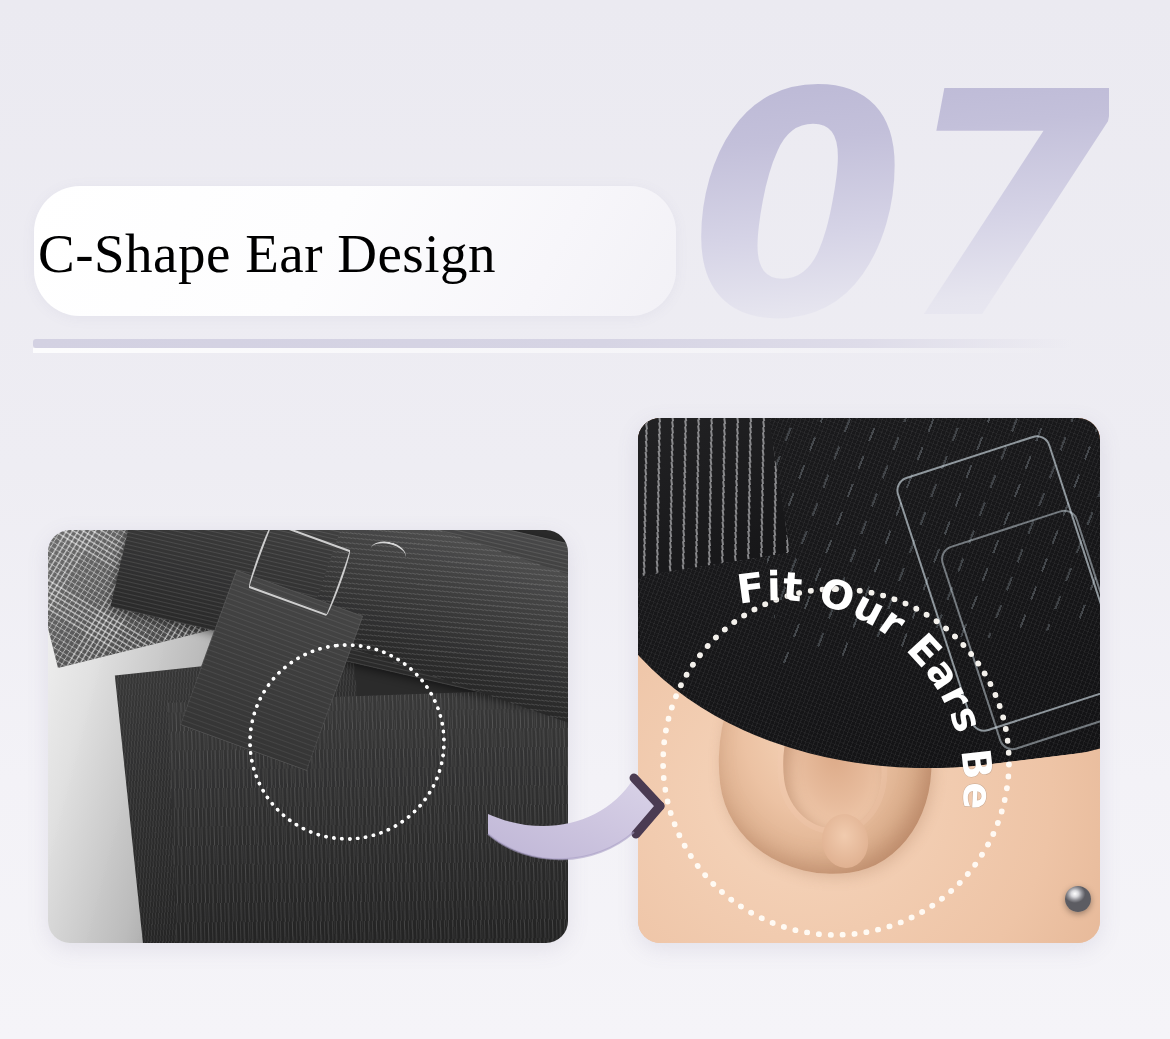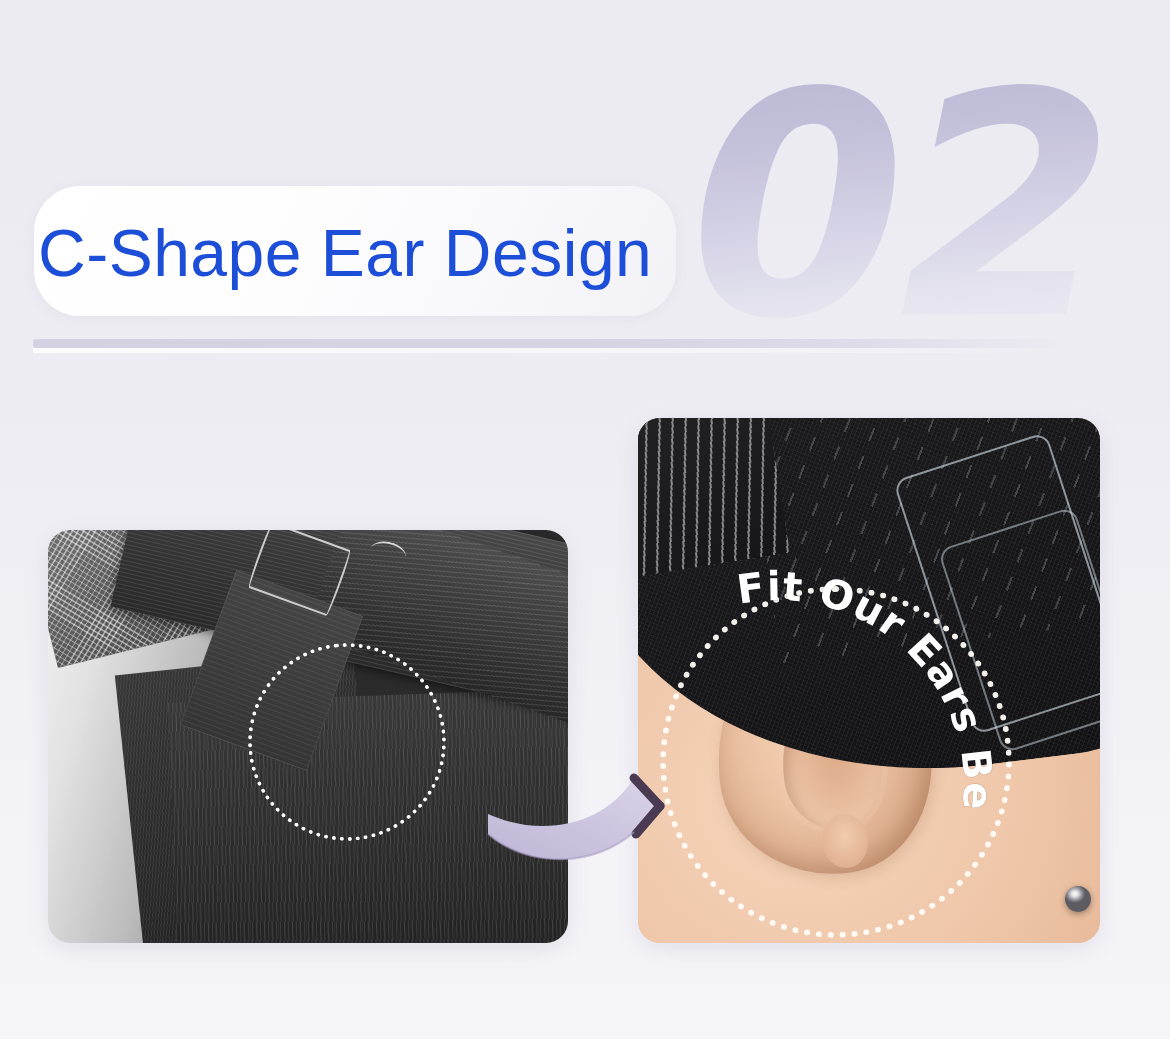--- a/index.html
+++ b/index.html
@@ -25,23 +25,23 @@
   
   .pill{
     position:absolute;left:34px;top:186px;width:642px;height:130px;
     border-radius:46px 46px 46px 46px;
     background:linear-gradient(118deg,#ffffff 0%,#fdfdfe 45%,#f7f6fa 78%,#f2f1f6 100%);
     box-shadow:0 2px 14px rgba(120,110,150,.07);
   }
   .pill-title{
     position:absolute;left:38px;top:210px;width:620px;height:86px;
     display:flex;align-items:center;
-    font-family:Liberation Sans, sans-serif;
-    font-size:66px;font-weight:400;letter-spacing:.5px;
-    color:#1d4ed8;white-space:nowrap;
+    font-family:Liberation Serif, serif;
+    font-size:55px;font-weight:400;letter-spacing:.5px;
+    color:#000000;white-space:nowrap;
   }
   .rulebar{
     position:absolute;left:33px;top:339px;width:1040px;height:9px;
     border-radius:3px;
     background:linear-gradient(90deg,#d3d1e2 0%,#d6d4e4 55%,#dedce9 80%,rgba(232,231,241,0) 100%);
   }
   .rulebar-shadow{
     position:absolute;left:33px;top:348px;width:1030px;height:5px;
     background:linear-gradient(90deg,rgba(255,255,255,.85) 0%,rgba(255,255,255,.4) 70%,rgba(255,255,255,0) 100%);
   }
@@ -209,21 +209,21 @@
 
   
   .arrow{position:absolute;left:484px;top:762px;width:200px;height:125px;}
   .arrow svg{display:block;}
 </style>
 </head>
 <body>
 
 <div class="stage">
 
-  <div class="bignum">02</div>
+  <div class="bignum">07</div>
 
   <div class="pill"></div>
   <div class="pill-title">C-Shape Ear Design</div>
   <div class="rulebar"></div>
   <div class="rulebar-shadow"></div>
 
   <div class="card card-left">
     <div class="lp">
       <div class="lp-head"></div>
       <div class="lp-hairmass2"></div>

